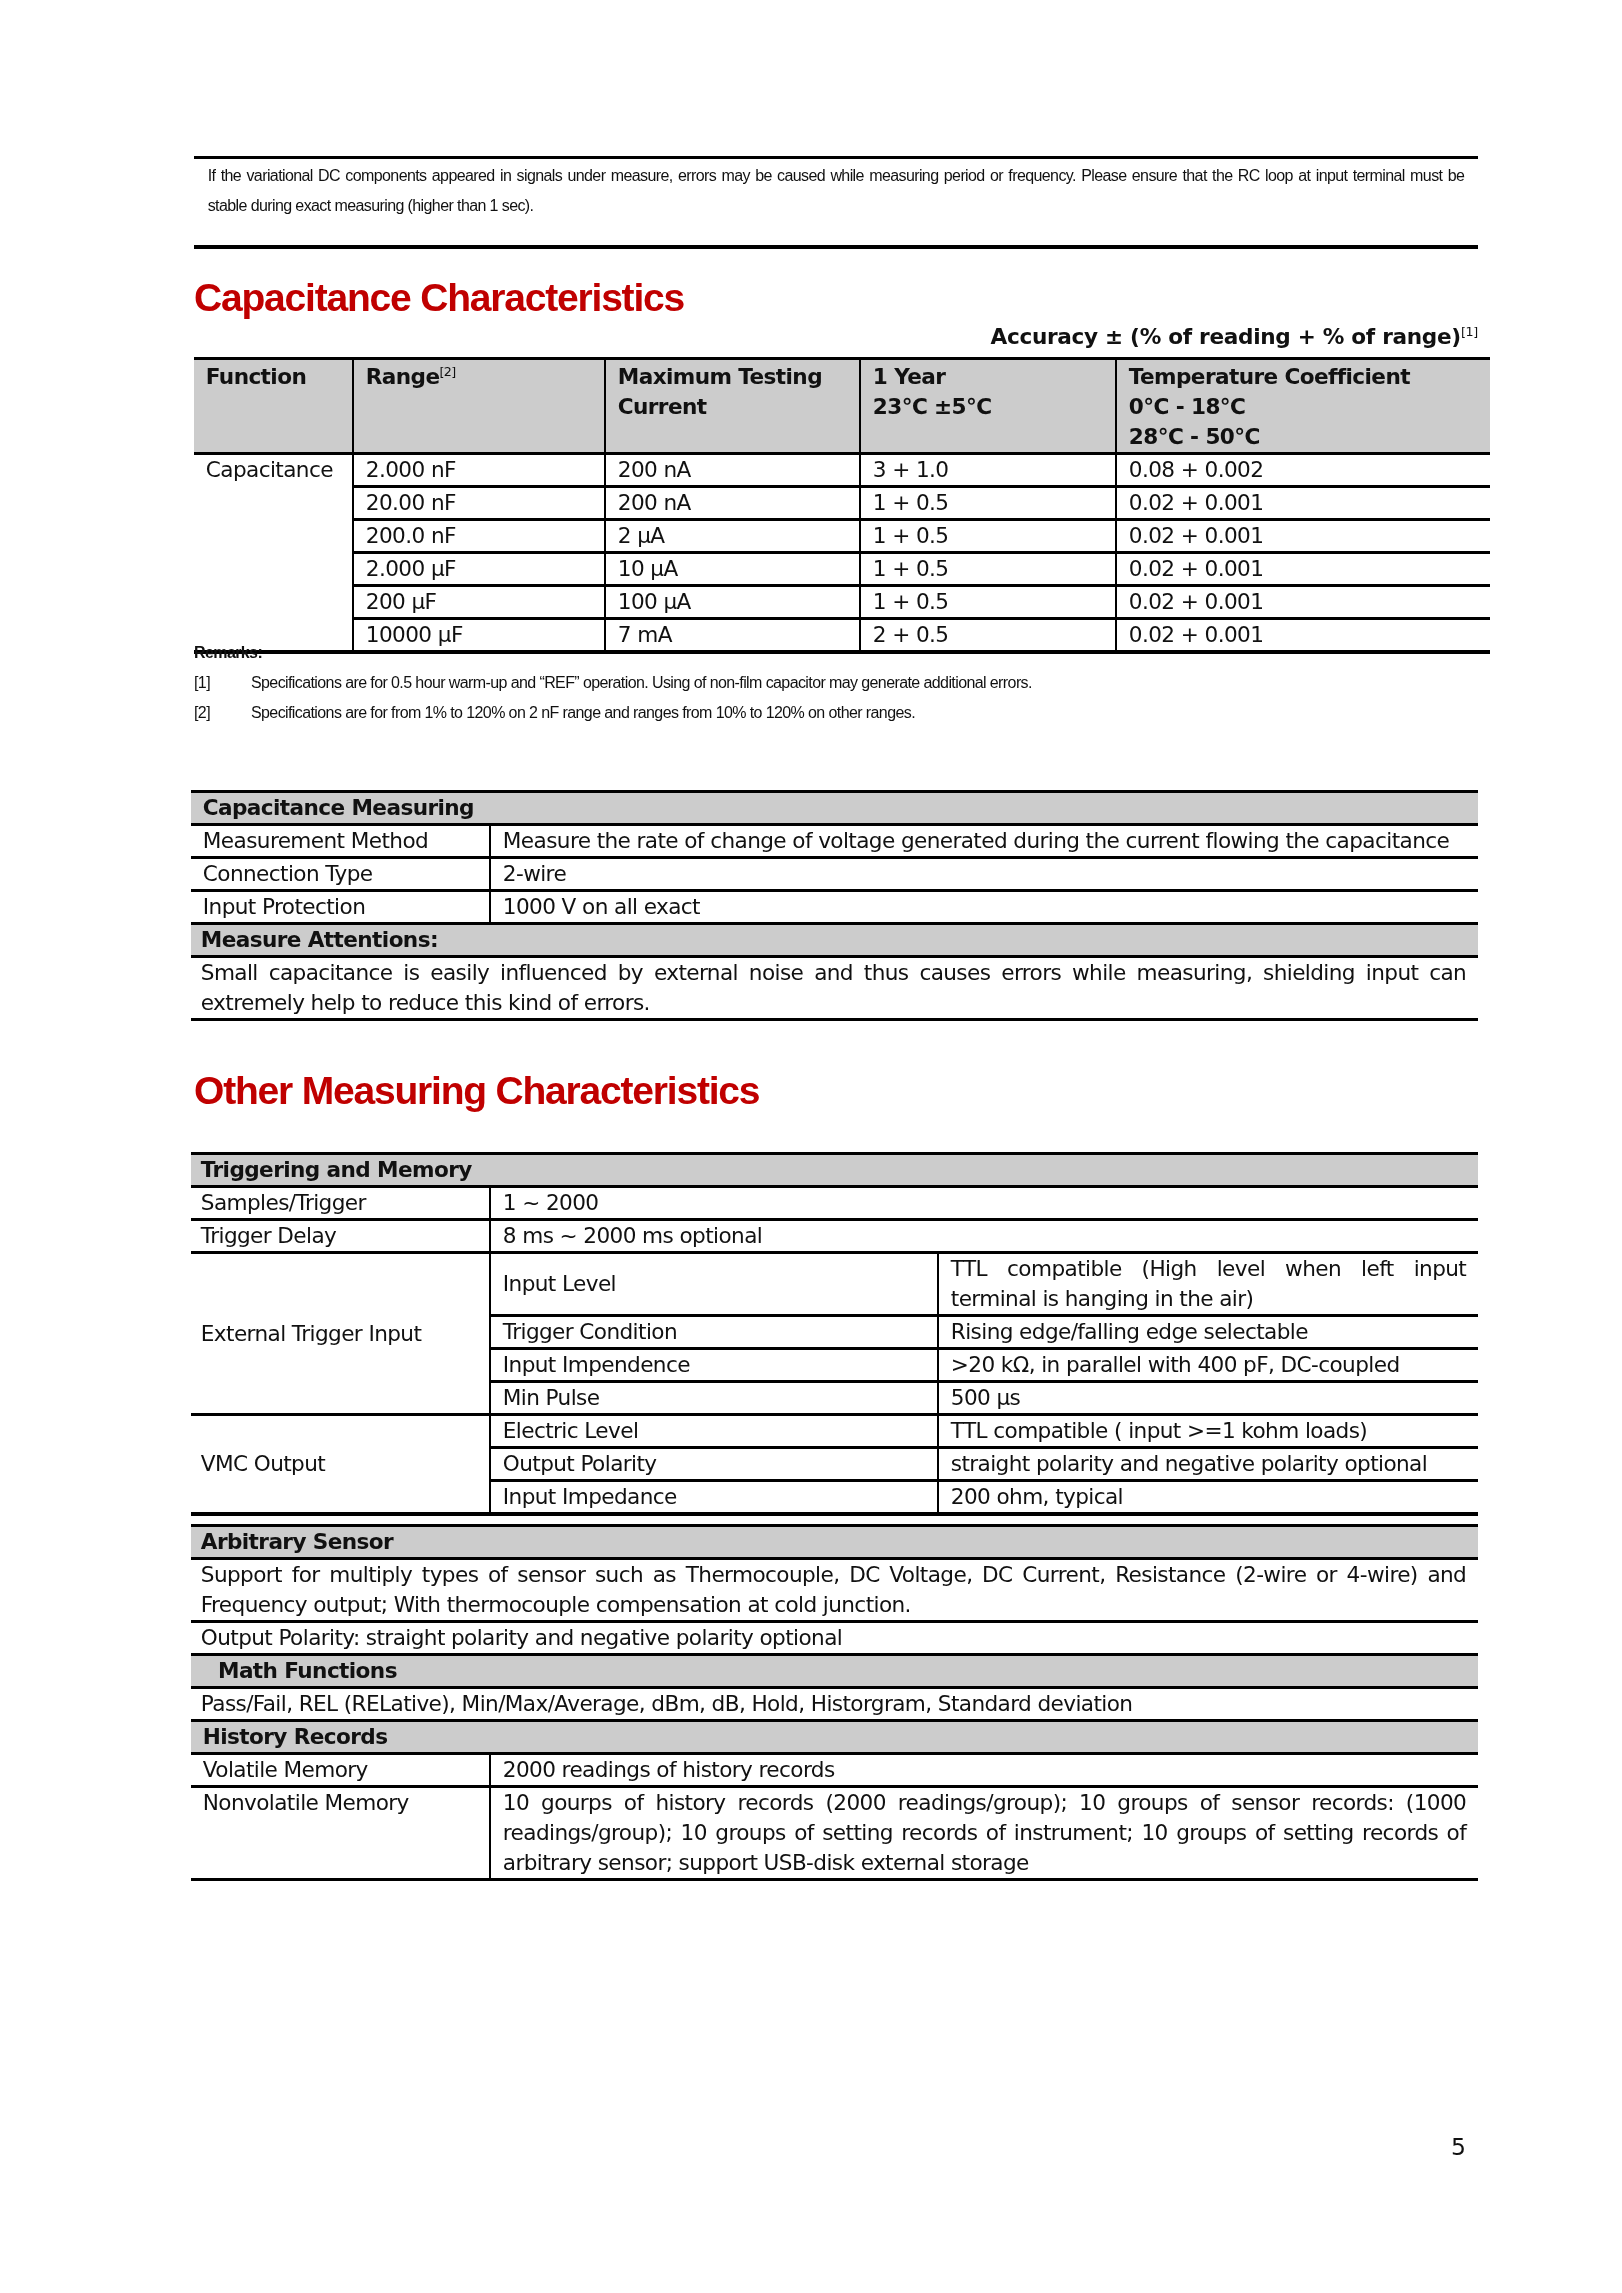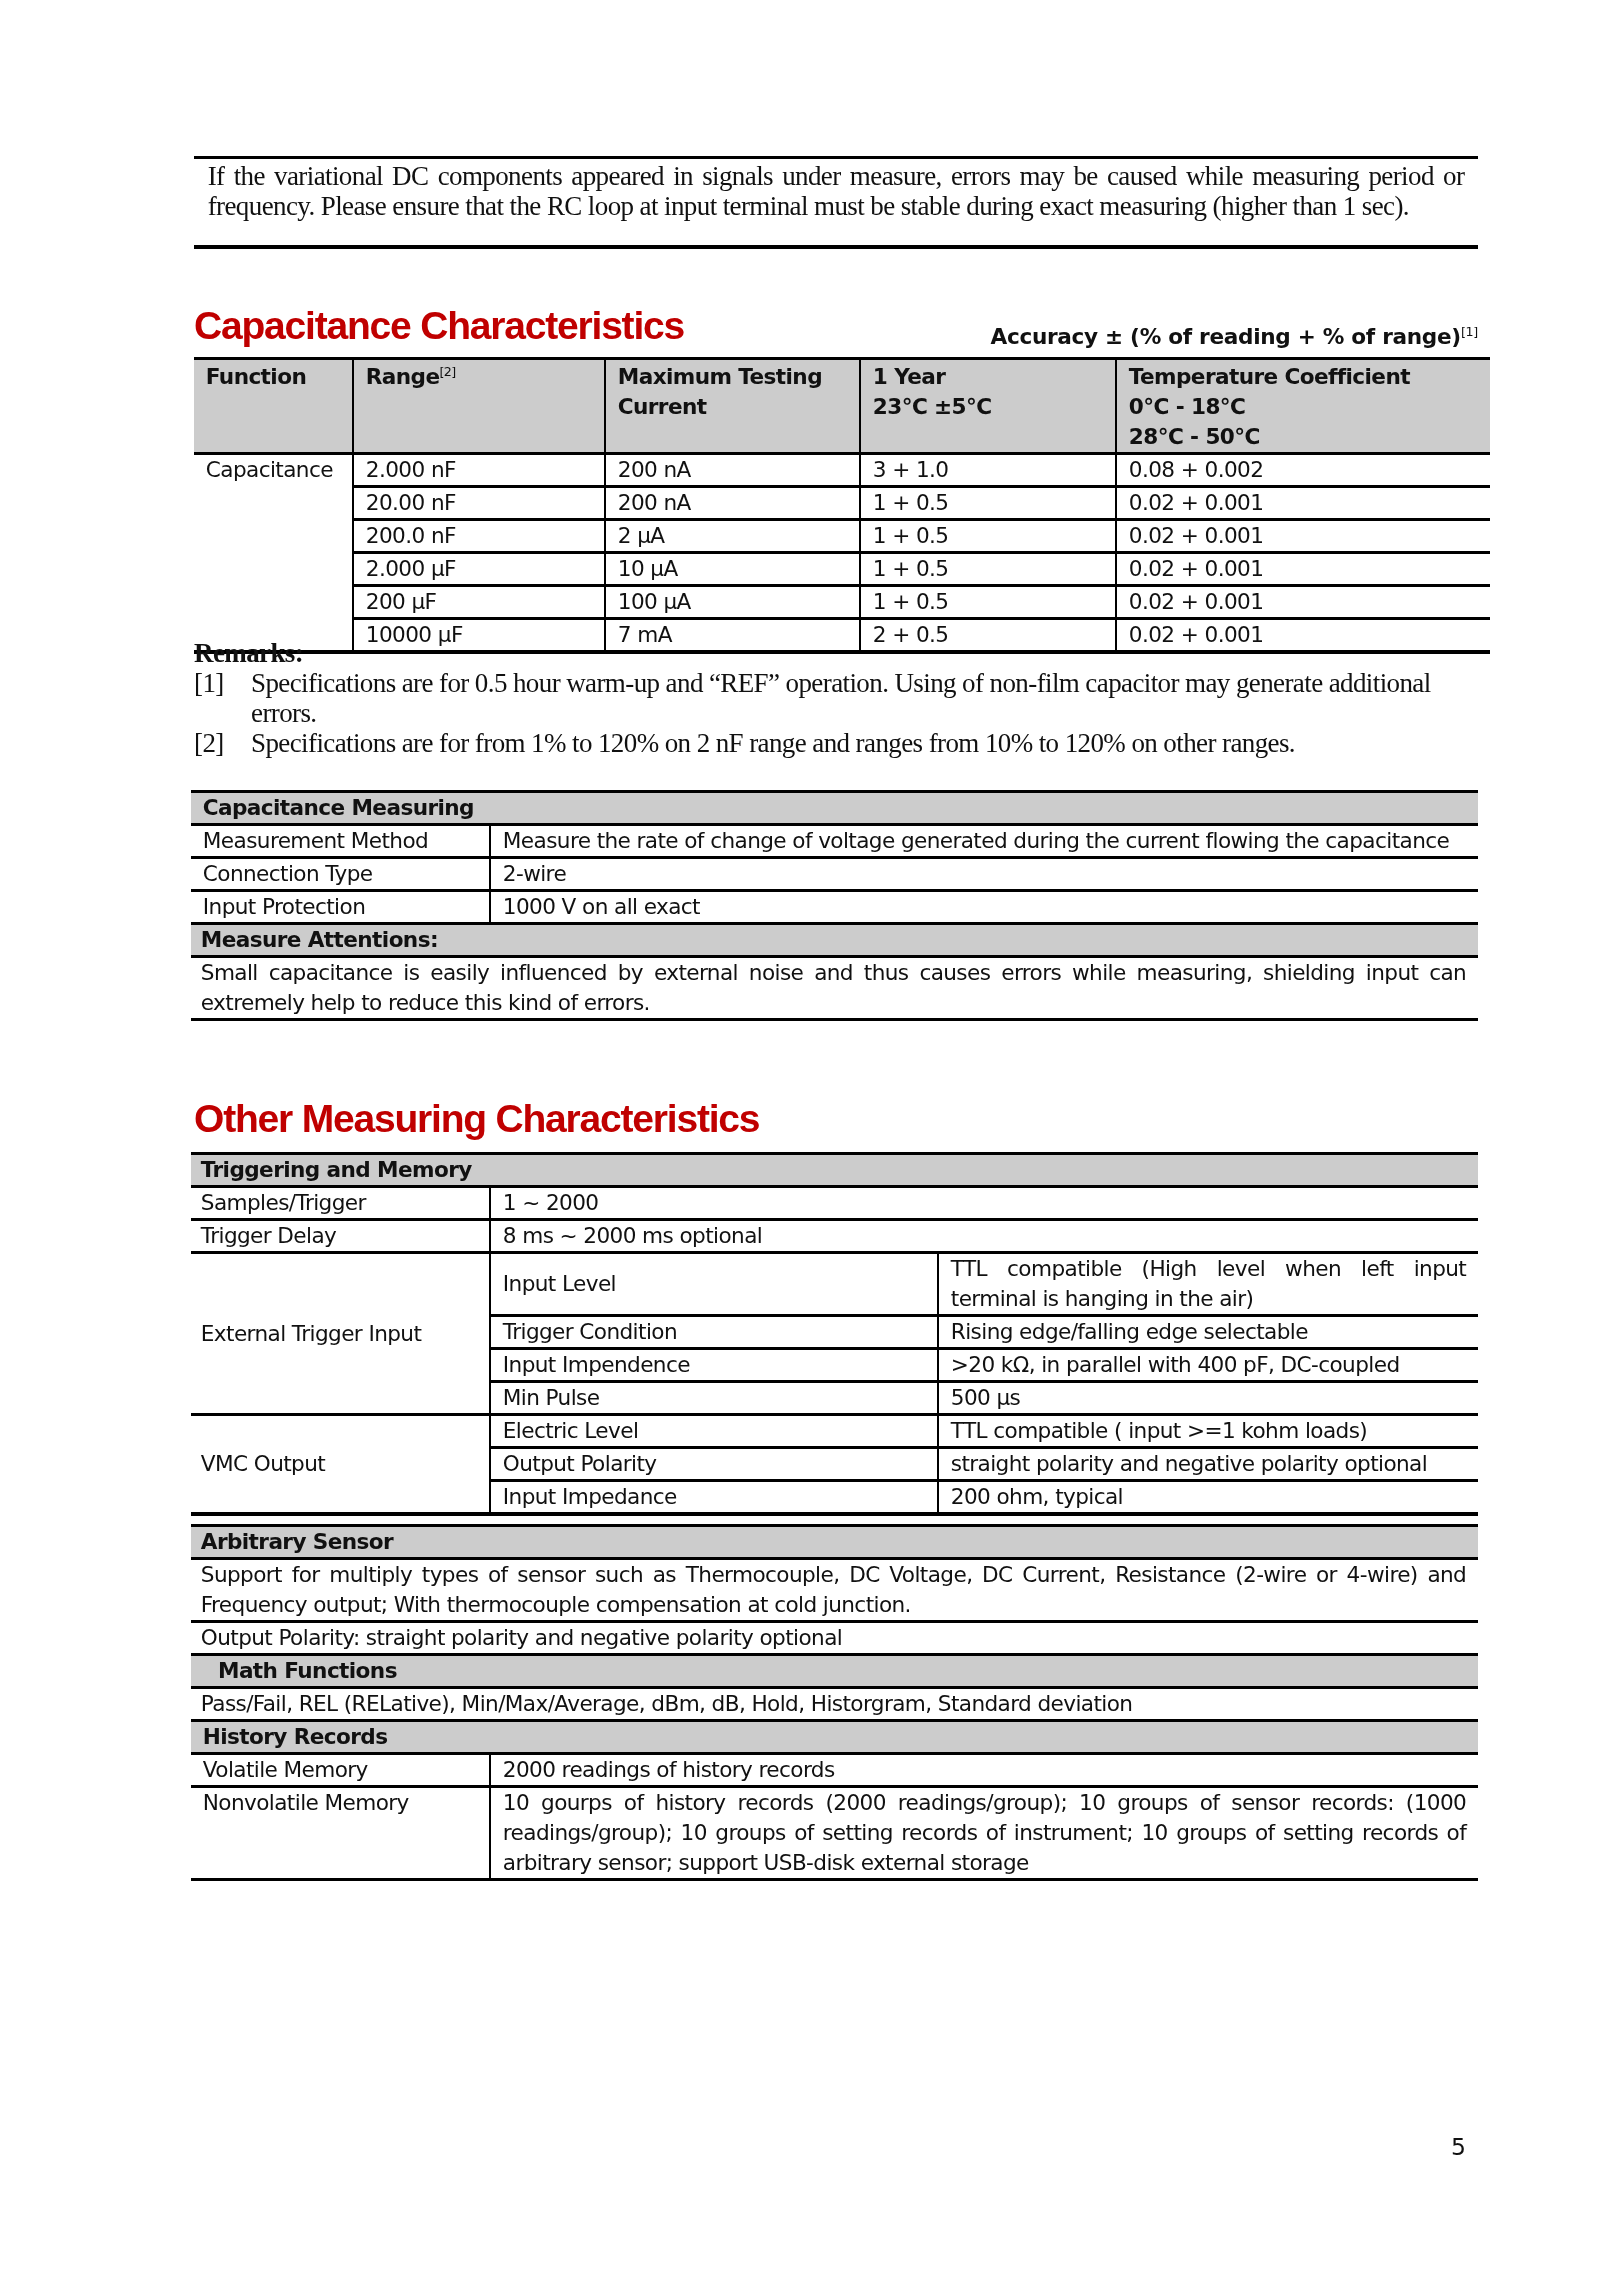--- a/index.html
+++ b/index.html
@@ -1,24 +1,24 @@
 <!DOCTYPE html>
 <html><head>
 <meta charset="utf-8">
 <style>
   html,body{margin:0;padding:0;background:#fff;}
   body{width:1622px;height:2294px;position:relative;overflow:hidden;
        font-family:"DejaVu Sans","Liberation Sans",sans-serif;color:#111;
        font-size:21.6px;}
   .abs{position:absolute;}
-  .txt{font-family:Liberation Serif, serif;font-size:27px;line-height:30px;
+  .txt{font-family:Liberation Sans, sans-serif;font-size:16px;line-height:30px;
        letter-spacing:-0.6px;font-stretch:condensed;}
   .note{left:194px;top:156px;width:1284px;height:86px;border-top:3.9px solid #000;border-bottom:4.9px solid #000;}
   .note p{margin:0;padding:2px 13.7px 0 13.7px;text-align:justify;}
-  .h1{color:#c00000;font-family:"Liberation Sans",sans-serif;font-weight:bold;font-size:39px;letter-spacing:-1.2px;margin-top:28px;}
+  .h1{color:#c00000;font-family:"Liberation Sans",sans-serif;font-weight:bold;font-size:39px;letter-spacing:-1.2px;}
   table{border-collapse:collapse;position:absolute;table-layout:fixed;}
   td,th{padding:0 11.8px;vertical-align:top;text-align:left;font-weight:normal;
         font-size:21.6px;line-height:30px;letter-spacing:-0.6px;}
   .hdr{background:#cccccc;font-weight:bold;}
   .bold{font-weight:bold;}
   .bt{border-top:3.9px solid #000;}
   .bb{border-bottom:3.9px solid #000;}
   .bl{border-left:2.9px solid #000;}
   sup{font-size:12.7px;font-weight:normal;line-height:0;}
   .j{text-align:justify;}

